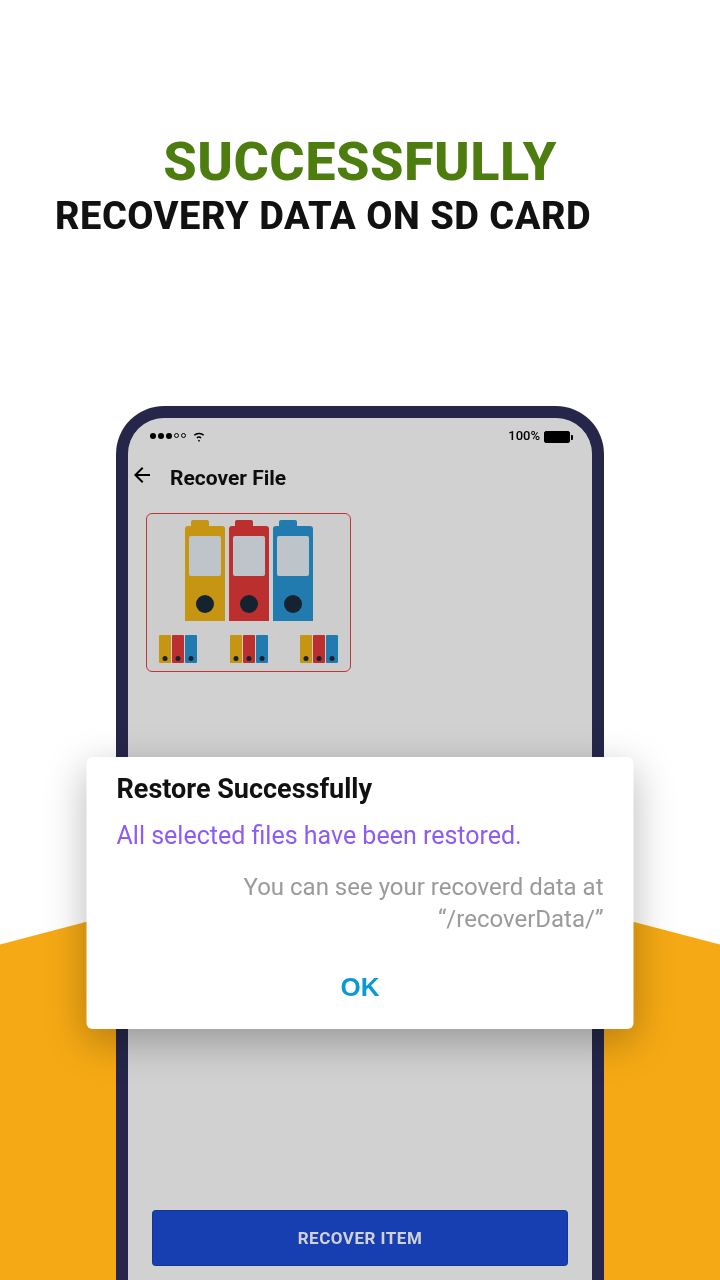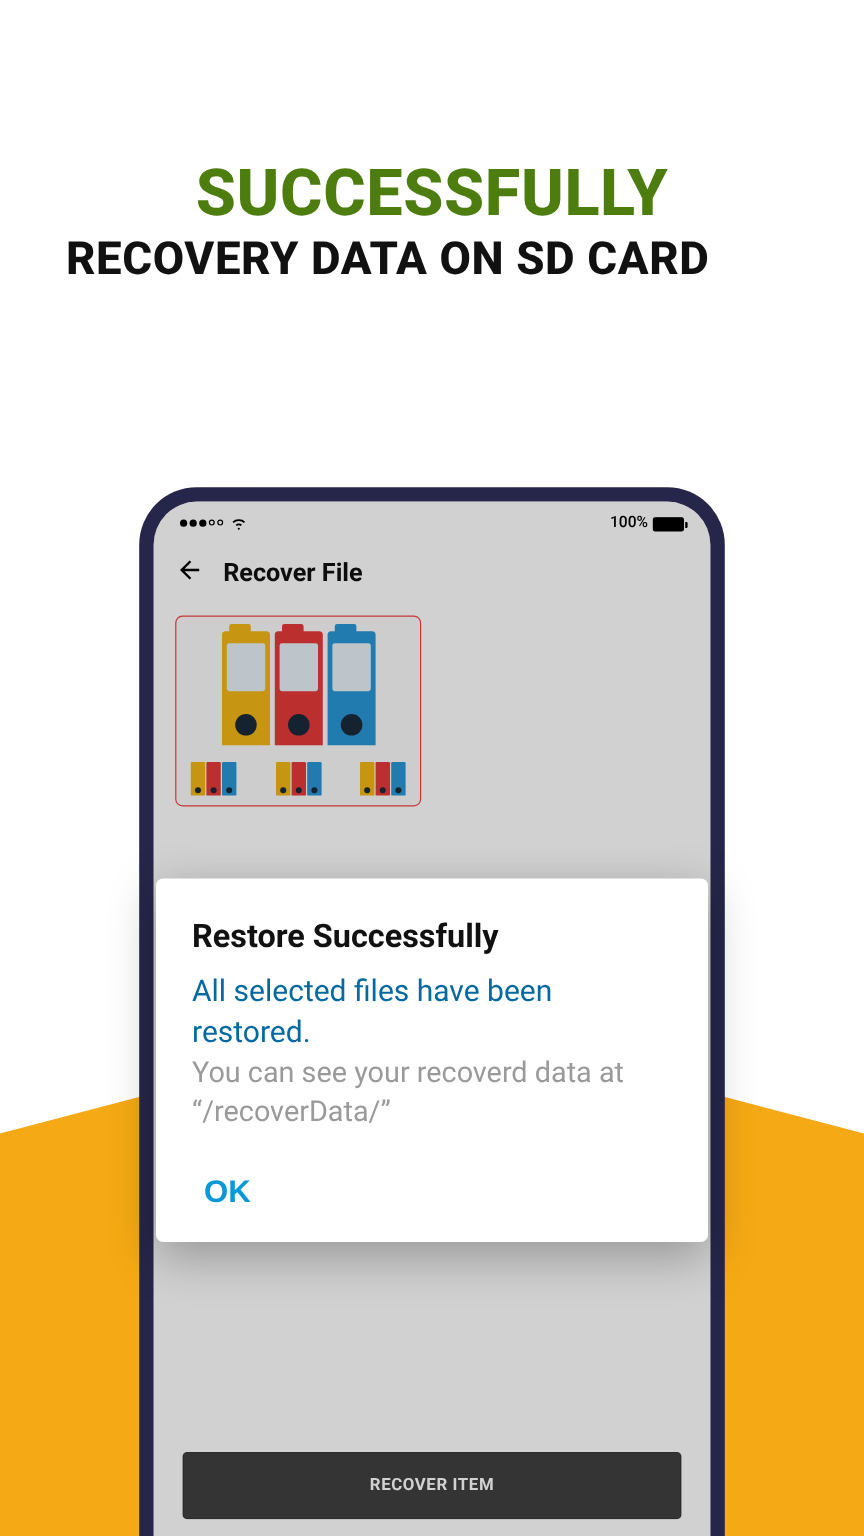--- a/index.html
+++ b/index.html
@@ -88,21 +88,21 @@
     border: 1.5px solid #000; border-radius: 2px;
     position: relative; display: inline-block;
     background: #000;
   }
   .battery::after {
     content: ""; position: absolute; right: -4px; top: 3px;
     width: 2px; height: 5px; background: #000; border-radius: 0 1px 1px 0;
   }
   .app-header {
     display: flex; align-items: center; gap: 16px;
-    padding: 14px 18px;
+    padding: 14px 2px;
   }
   .back-btn { font-size: 24px; font-weight: 700; cursor: pointer; }
   .app-title { font-size: 21px; font-weight: 700; color: #111; }
   .content {
     padding: 6px 18px;
   }
   .folder-card {
     width: 205px;
     border: 1.5px solid #ef4343;
     border-radius: 6px;
@@ -138,64 +138,65 @@
     content: ""; position: absolute; bottom: 2px; left: 50%; transform: translateX(-50%);
     width: 5px; height: 5px; border-radius: 50%; background: #1a2a3a;
   }
   .mini.y { background: #f2b716; } .mini.r { background: #e63a3a; } .mini.b { background: #2a96d6; }
   .recover-btn {
     position: absolute;
     bottom: 28px;
     left: 24px;
     right: 24px;
     height: 56px;
-    background: #404040;
+    background: #1d4ed8;
     color: #ffffff;
     display: flex;
     align-items: center;
     justify-content: center;
     font-weight: 700;
-    font-size: 14px;
+    font-size: 17px;
     letter-spacing: 0.5px;
     border-radius: 4px;
     border: 1px solid rgba(0,0,0,0.15);
     cursor: pointer;
   }
   .dialog {
     position: absolute;
-    top: 732px;
+    top: 757px;
     left: 50%;
     transform: translateX(-50%);
-    width: 460px;
+    width: 547px;
     background: #ffffff;
     border-radius: 6px;
     box-shadow: 0 12px 40px rgba(0,0,0,0.28);
-    padding: 32px 30px 20px 30px;
+    padding: 16px 30px 20px 30px;
     z-index: 10;
   }
   .dialog-title {
     font-size: 27px;
     font-weight: 700;
     color: #111;
     margin-bottom: 14px;
   }
   .dialog-msg {
     font-size: 25px;
-    color: #0369a1;
-    margin-bottom: 0;
+    color: #8b5cf6;
+    margin-bottom: 18px;
     line-height: 1.35;
   }
   .dialog-path {
     font-size: 24px;
     color: #9a9a9a;
     line-height: 1.35;
+    text-align: right;
   }
   .dialog-actions {
     display: flex;
-    justify-content: flex-start;
+    justify-content: center;
     margin-top: 30px;
   }
   .ok-btn {
     font-size: 26px;
     font-weight: 700;
     color: #0b98d9;
     background: none;
     border: none;
     cursor: pointer;
     padding: 6px 10px;

